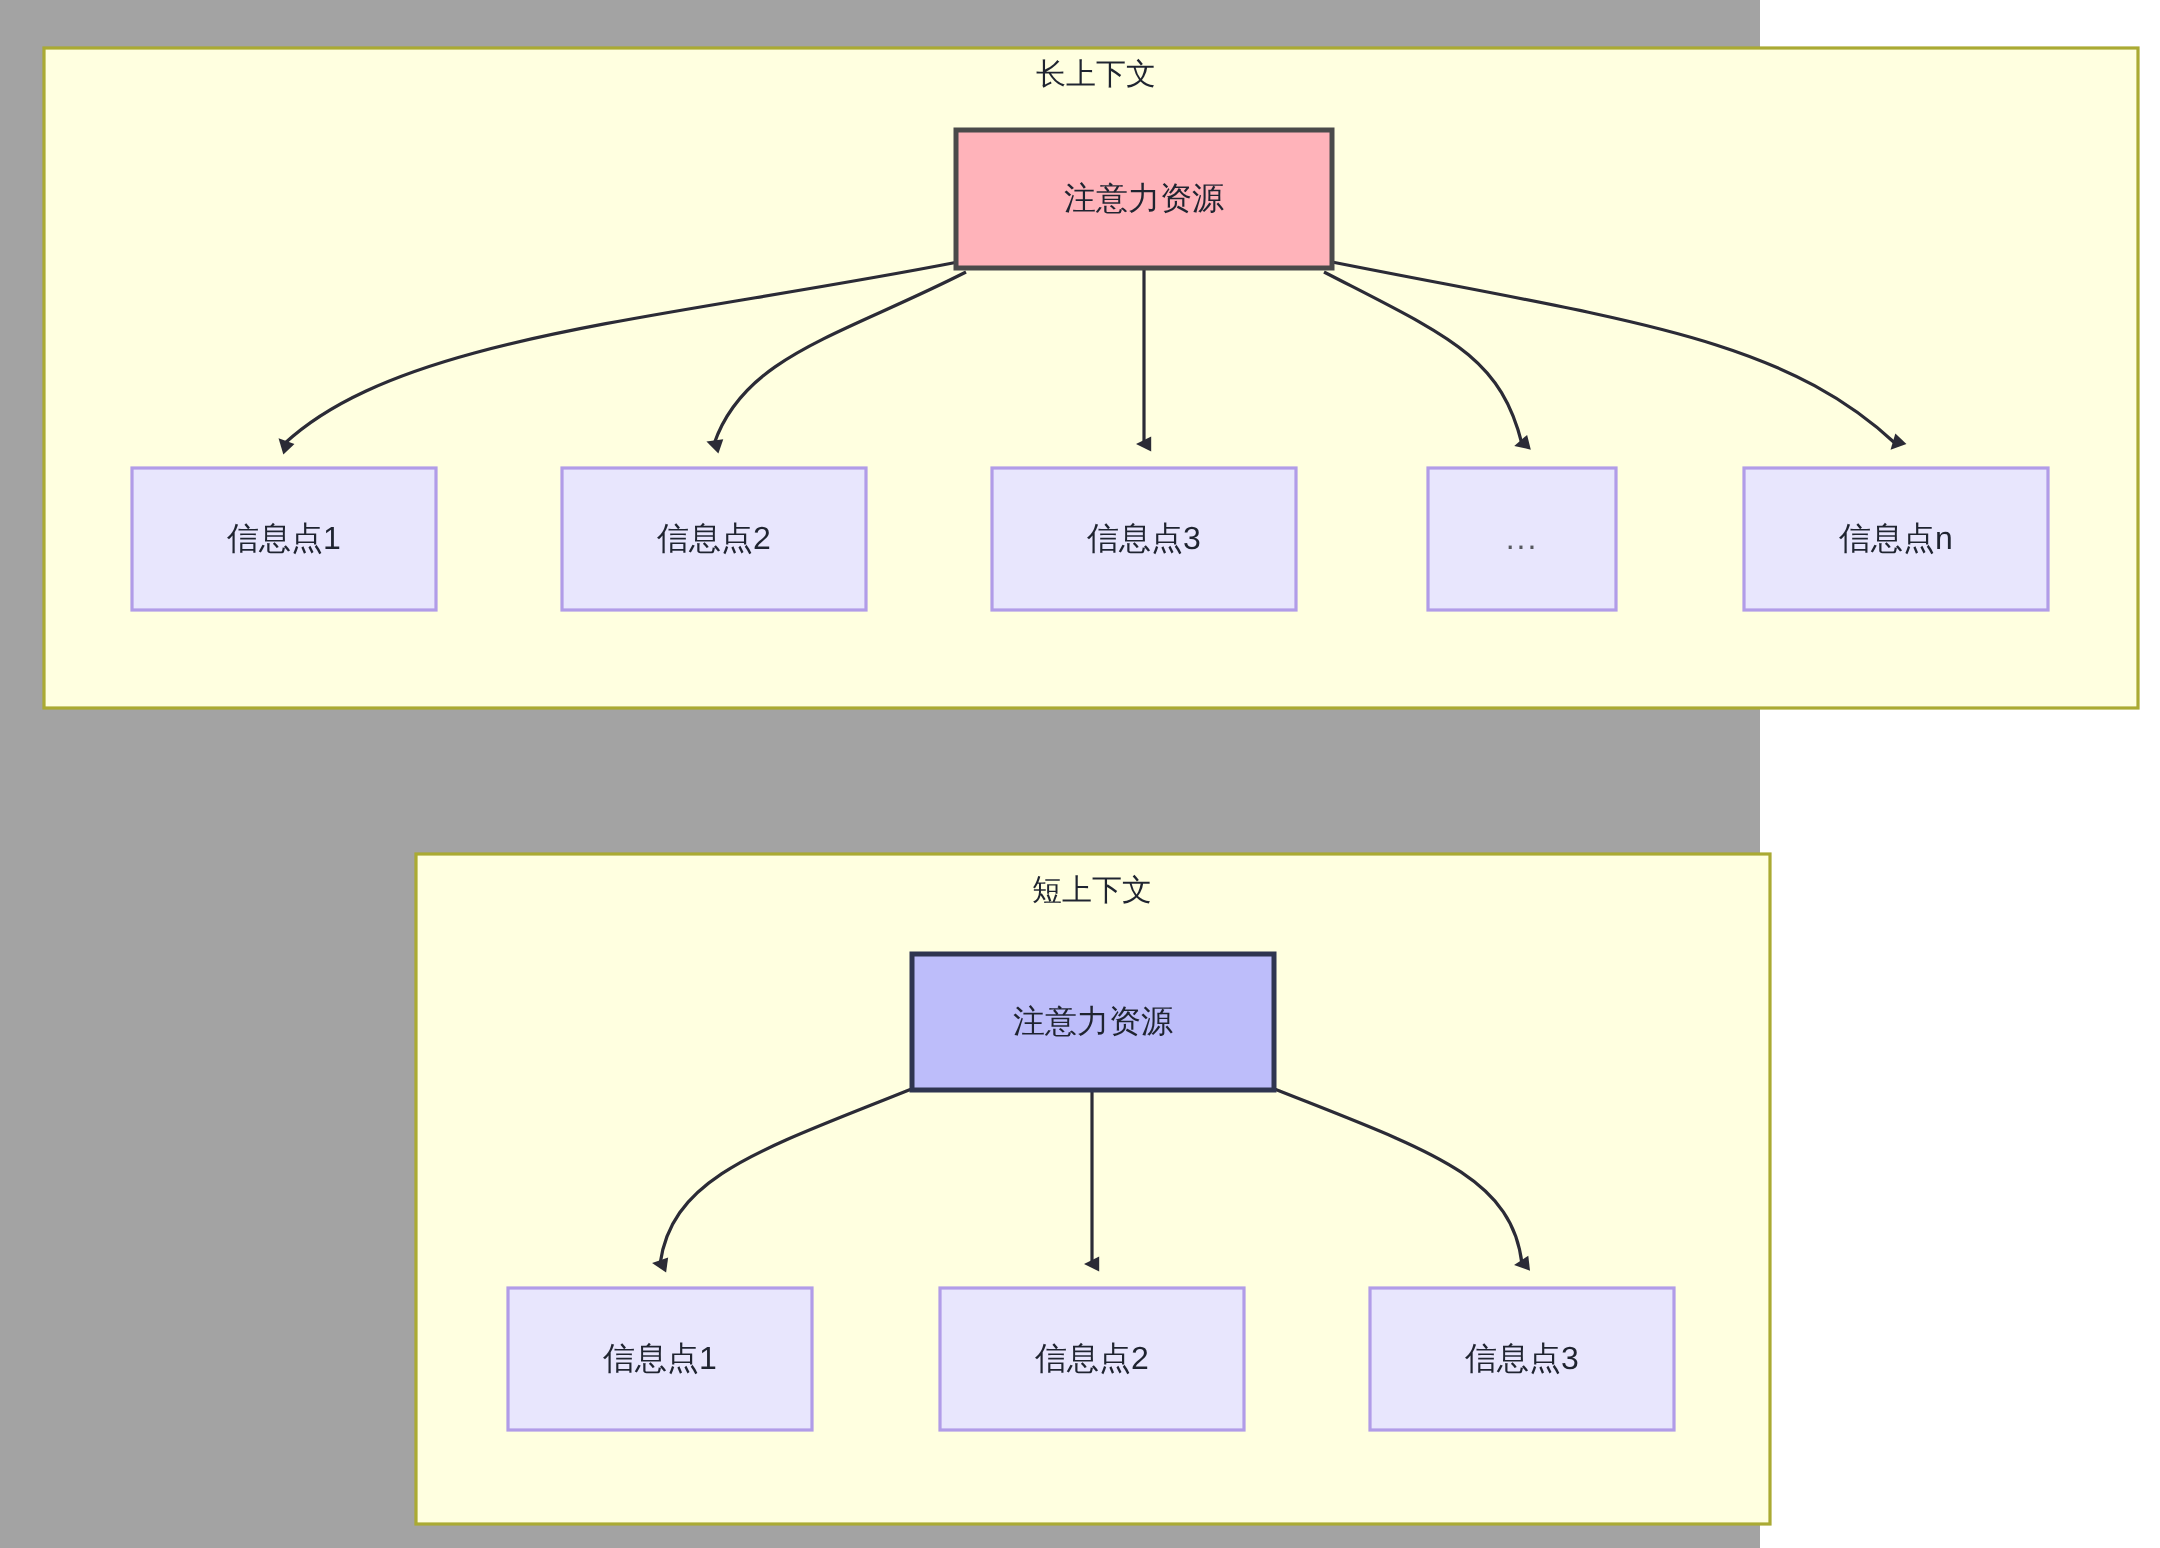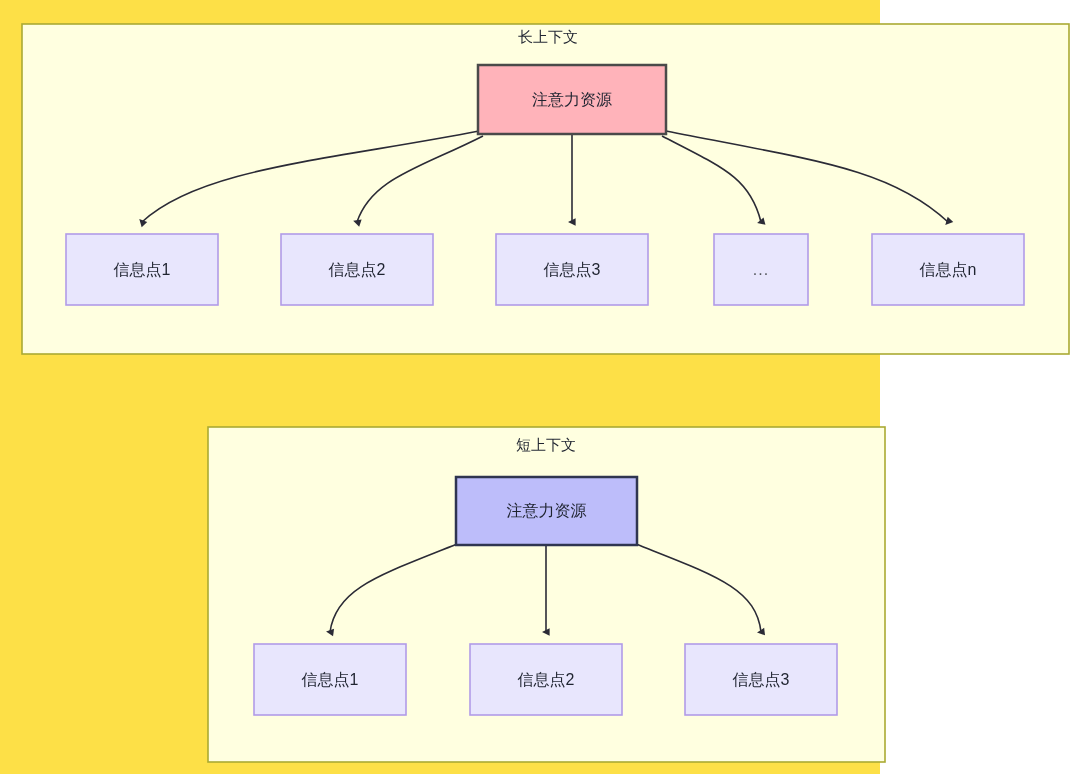--- a/index.html
+++ b/index.html
@@ -11,21 +11,21 @@
   body {
     width: 1080px;
     height: 774px;
     font-family: "Liberation Sans", "DejaVu Sans", sans-serif;
     overflow: hidden;
   }
   #canvas {
     position: relative;
     width: 880px;
     height: 774px;
-    background: #fde047;
+    background: #a3a3a3;
   }
   svg.diagram {
     position: absolute;
     top: 0;
     left: 0;
     width: 1080px;
     height: 774px;
     display: block;
   }
   .grp-title {

